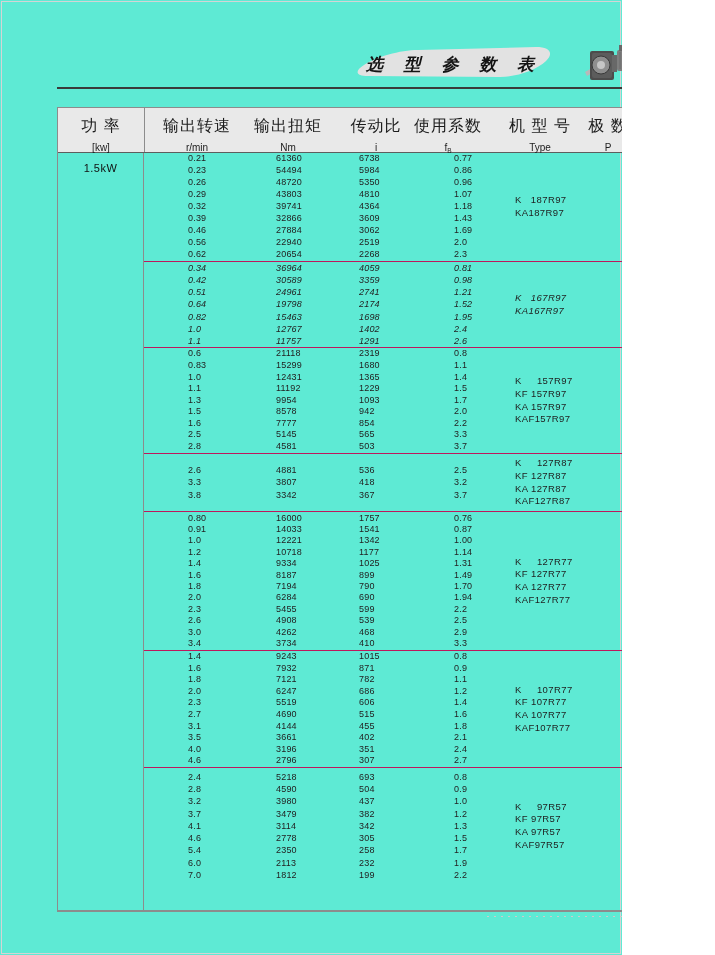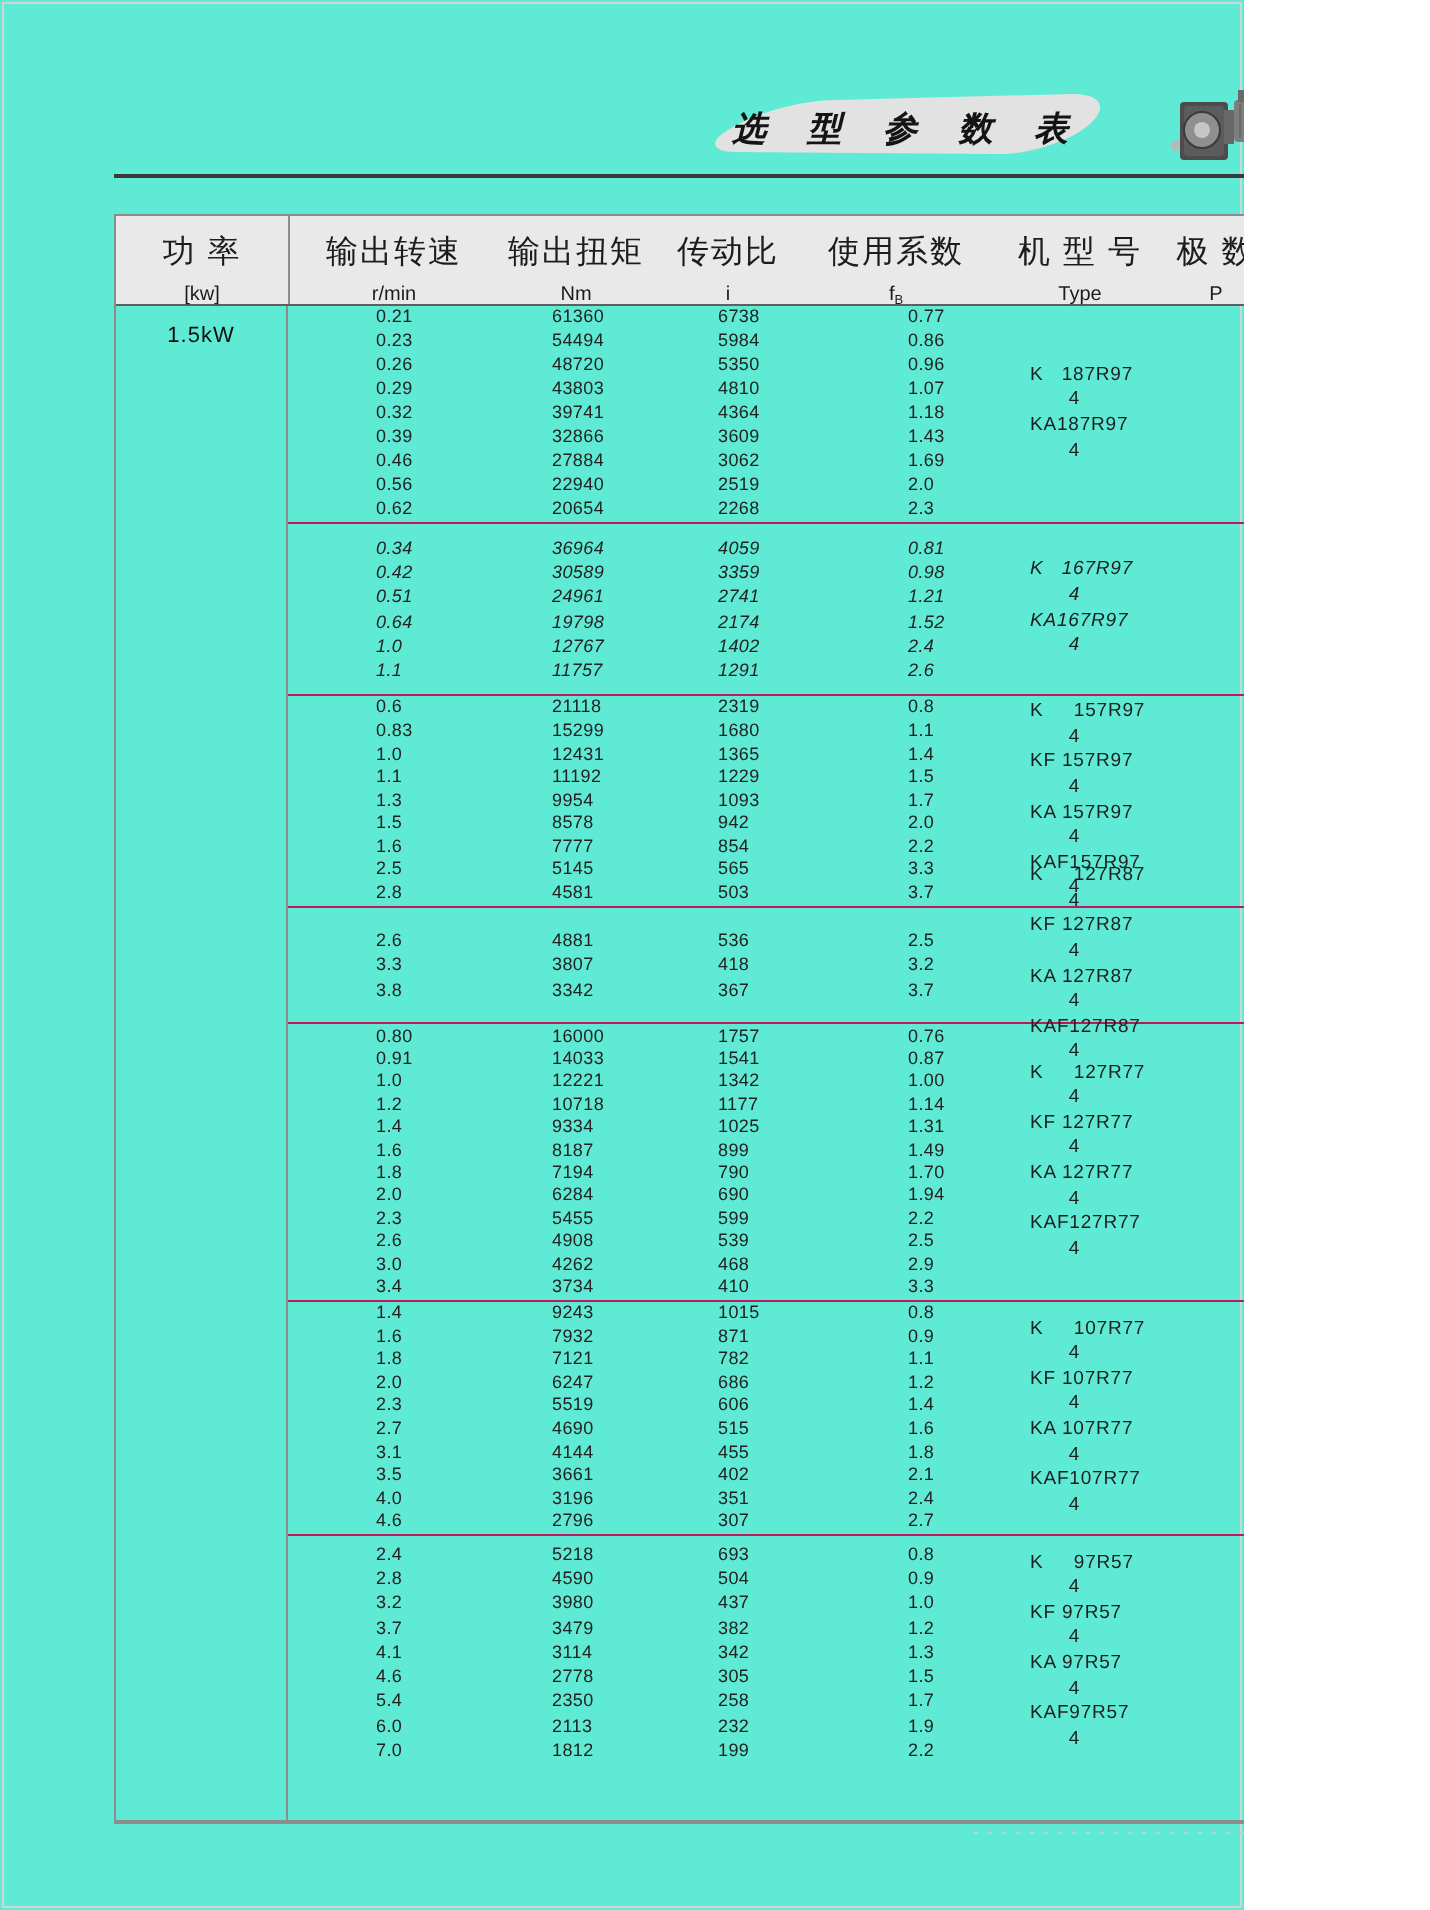--- a/index.html
+++ b/index.html
@@ -49,21 +49,21 @@
   .block:nth-child(5) .row{line-height:11.4px;}
   .block:nth-child(6) .row{line-height:11.6px;}
   .block:nth-child(7) .row{line-height:12.2px;}
   .cell{display:block;font-size:9px;color:#222;letter-spacing:.2px;box-sizing:border-box;}
   .c0{width:105px;padding-left:44px;}
   .c1{width:92px;padding-left:27px;}
   .c2{width:85px;padding-left:18px;}
   .c3{width:88px;padding-left:28px;}
 
   .models{width:141px;display:flex;flex-direction:column;}
-  .model-row{display:flex;line-height:12.6px;flex-direction:column;}
+  .model-row{display:flex;line-height:12.6px;}
   .model-type{width:95px;padding-left:1px;font-size:9.5px;letter-spacing:.4px;white-space:pre;box-sizing:border-box;color:#1e1e1e;}
   .model-p{width:46px;text-align:center;font-size:9.5px;color:#1e1e1e;}
 
   .artifact{position:absolute;left:487px;top:916px;width:168px;height:1px;
             background:repeating-linear-gradient(90deg,#cccccc 0 2px,transparent 2px 7px);}
 </style>
 </head>
 <body>
 
 <div class="page">
@@ -104,21 +104,21 @@
         <span class="hl2">[kw]</span>
       </div>
       <div class="hcell" style="left:139px">
         <span class="hl1">输出转速</span>
         <span class="hl2">r/min</span>
       </div>
       <div class="hcell" style="left:230px">
         <span class="hl1">输出扭矩</span>
         <span class="hl2">Nm</span>
       </div>
-      <div class="hcell" style="left:306px">
+      <div class="hcell" style="left:318px">
         <span class="hl1">传动比</span>
         <span class="hl2">i</span>
       </div>
       <div class="hcell" style="left:390px">
         <span class="hl1">使用系数</span>
         <span class="hl2"><span>f</span><span class="fb-sub">B</span></span>
       </div>
       <div class="hcell" style="left:482px">
         <span class="hl1">机 型 号</span>
         <span class="hl2">Type</span>
@@ -222,20 +222,26 @@
                 <span class="cell c2">2741</span>
                 <span class="cell c3">1.21</span>
               </div>
               <div class="row">
                 <span class="cell c0">0.64</span>
                 <span class="cell c1">19798</span>
                 <span class="cell c2">2174</span>
                 <span class="cell c3">1.52</span>
               </div>
               <div class="row">
+                <span class="cell c0">0.82</span>
+                <span class="cell c1">15463</span>
+                <span class="cell c2">1698</span>
+                <span class="cell c3">1.95</span>
+              </div>
+              <div class="row">
                 <span class="cell c0">1.0</span>
                 <span class="cell c1">12767</span>
                 <span class="cell c2">1402</span>
                 <span class="cell c3">2.4</span>
               </div>
               <div class="row">
                 <span class="cell c0">1.1</span>
                 <span class="cell c1">11757</span>
                 <span class="cell c2">1291</span>
                 <span class="cell c3">2.6</span>

